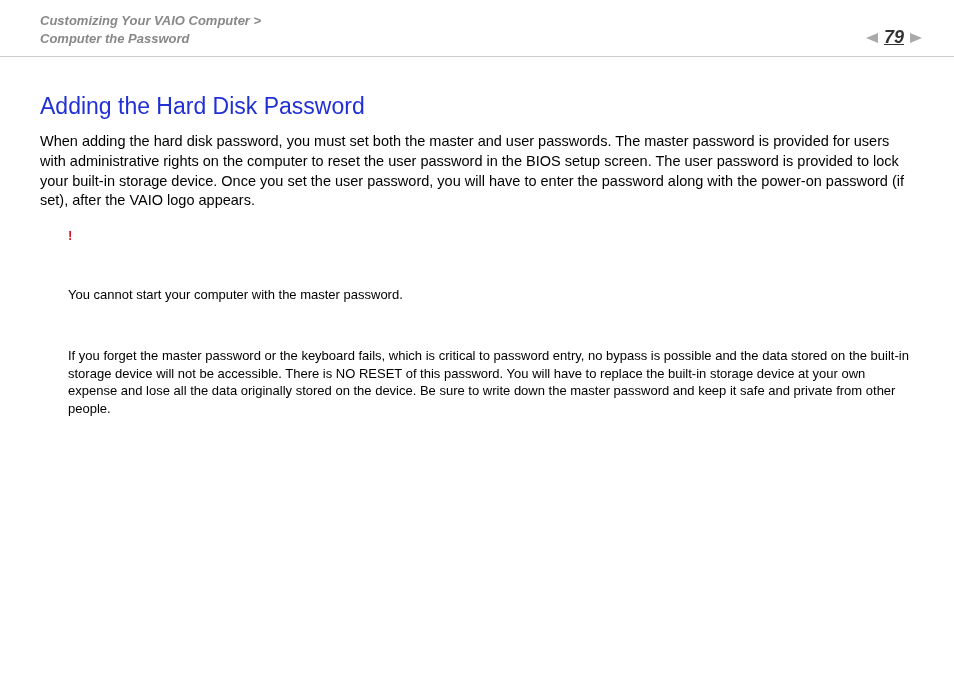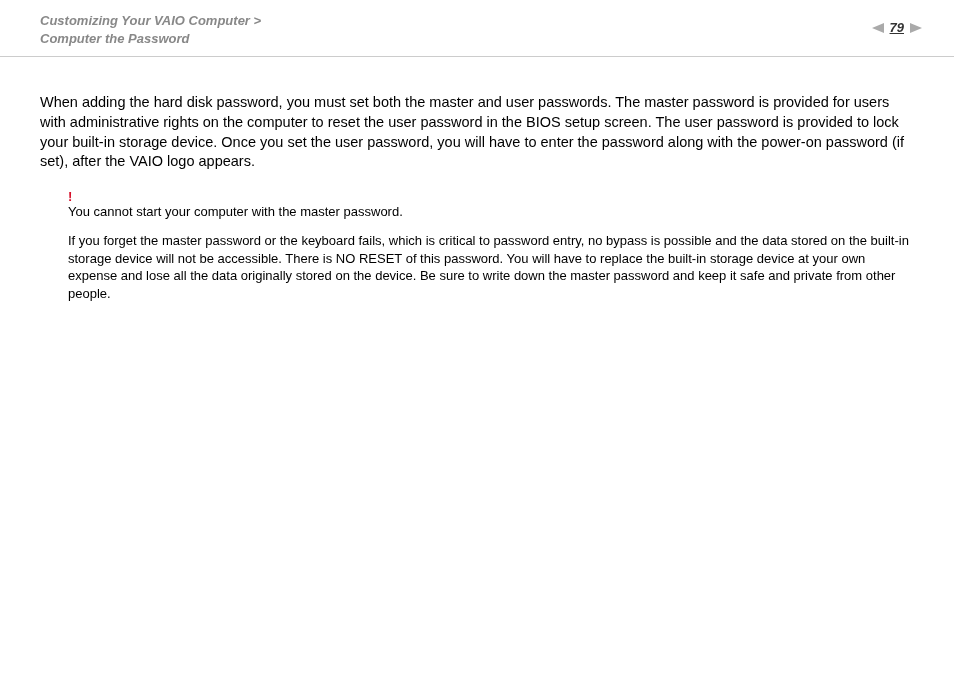--- a/index.html
+++ b/index.html
@@ -7,21 +7,21 @@
       font-family: Arial, Helvetica, sans-serif;
       width: 954px;
       height: 674px;
       background: #fff;
       position: relative;
       padding: 0;
     }
     .header {
       display: flex;
       justify-content: space-between;
-      align-items: flex-start;
+      align-items: flex-end;
       padding: 12px 32px 8px 40px;
       border-bottom: 1px solid #ccc;
     }
     .breadcrumb {
       color: #888;
       font-size: 13px;
       font-weight: bold;
       font-style: italic;
       line-height: 1.4;
     }
@@ -38,21 +38,21 @@
       color: #888;
       font-size: 12px;
       cursor: pointer;
       user-select: none;
     }
     .pager .arrow svg { display:block; }
     .pager .pagenum {
       color: #333;
       font-weight: bold;
       font-style: italic;
-      font-size: 13px;
+      font-size: 18px;
       text-decoration: underline;
     }
     .content {
       padding: 36px 40px 0 40px;
     }
     .title {
       color: #2030d6;
       font-size: 23px;
       font-weight: normal;
       margin-bottom: 12px;
@@ -72,20 +72,21 @@
       font-weight: bold;
       font-size: 13px;
       line-height: 1;
       margin-bottom: 0px;
     }
     .note {
       font-size: 13px;
       color: #000;
       line-height: 1.35;
       margin-bottom: 12px;
+      margin-top: 44px;
     }
   </style>
 </head>
 <body>
 
 <div class="header">
   <div class="breadcrumb">
     <span>Customizing Your VAIO Computer</span>
     <span class="chev">&gt;</span><br>
     <span>Computer the Password</span>
@@ -99,20 +100,21 @@
     <span class="pagenum">79</span>
     <span class="arrow">
       <svg width="12" height="10" viewBox="0 0 12 10">
           <polygon points="0,0 0,10 12,5" fill="#aaa"></polygon>
         </svg>
     </span>
   </div>
 </div>
 
 <div class="content">
+  <h1 class="title">Adding the Hard Disk Password</h1>
   <p class="para">When adding the hard disk password, you must set both the master and user passwords. The master password is provided for users with administrative rights on the computer to reset the user password in the BIOS setup screen. The user password is provided to lock your built-in storage device. Once you set the user password, you will have to enter the password along with the power-on password (if set), after the VAIO logo appears.</p>
 
   <div class="note-block">
     <div class="bang">!</div>
     <p class="note">You cannot start your computer with the master password.</p>
     <p class="note">If you forget the master password or the keyboard fails, which is critical to password entry, no bypass is possible and the data stored on the built-in storage device will not be accessible. There is NO RESET of this password. You will have to replace the built-in storage device at your own expense and lose all the data originally stored on the device. Be sure to write down the master password and keep it safe and private from other people.</p>
   </div>
 </div>
 
 </body></html>

